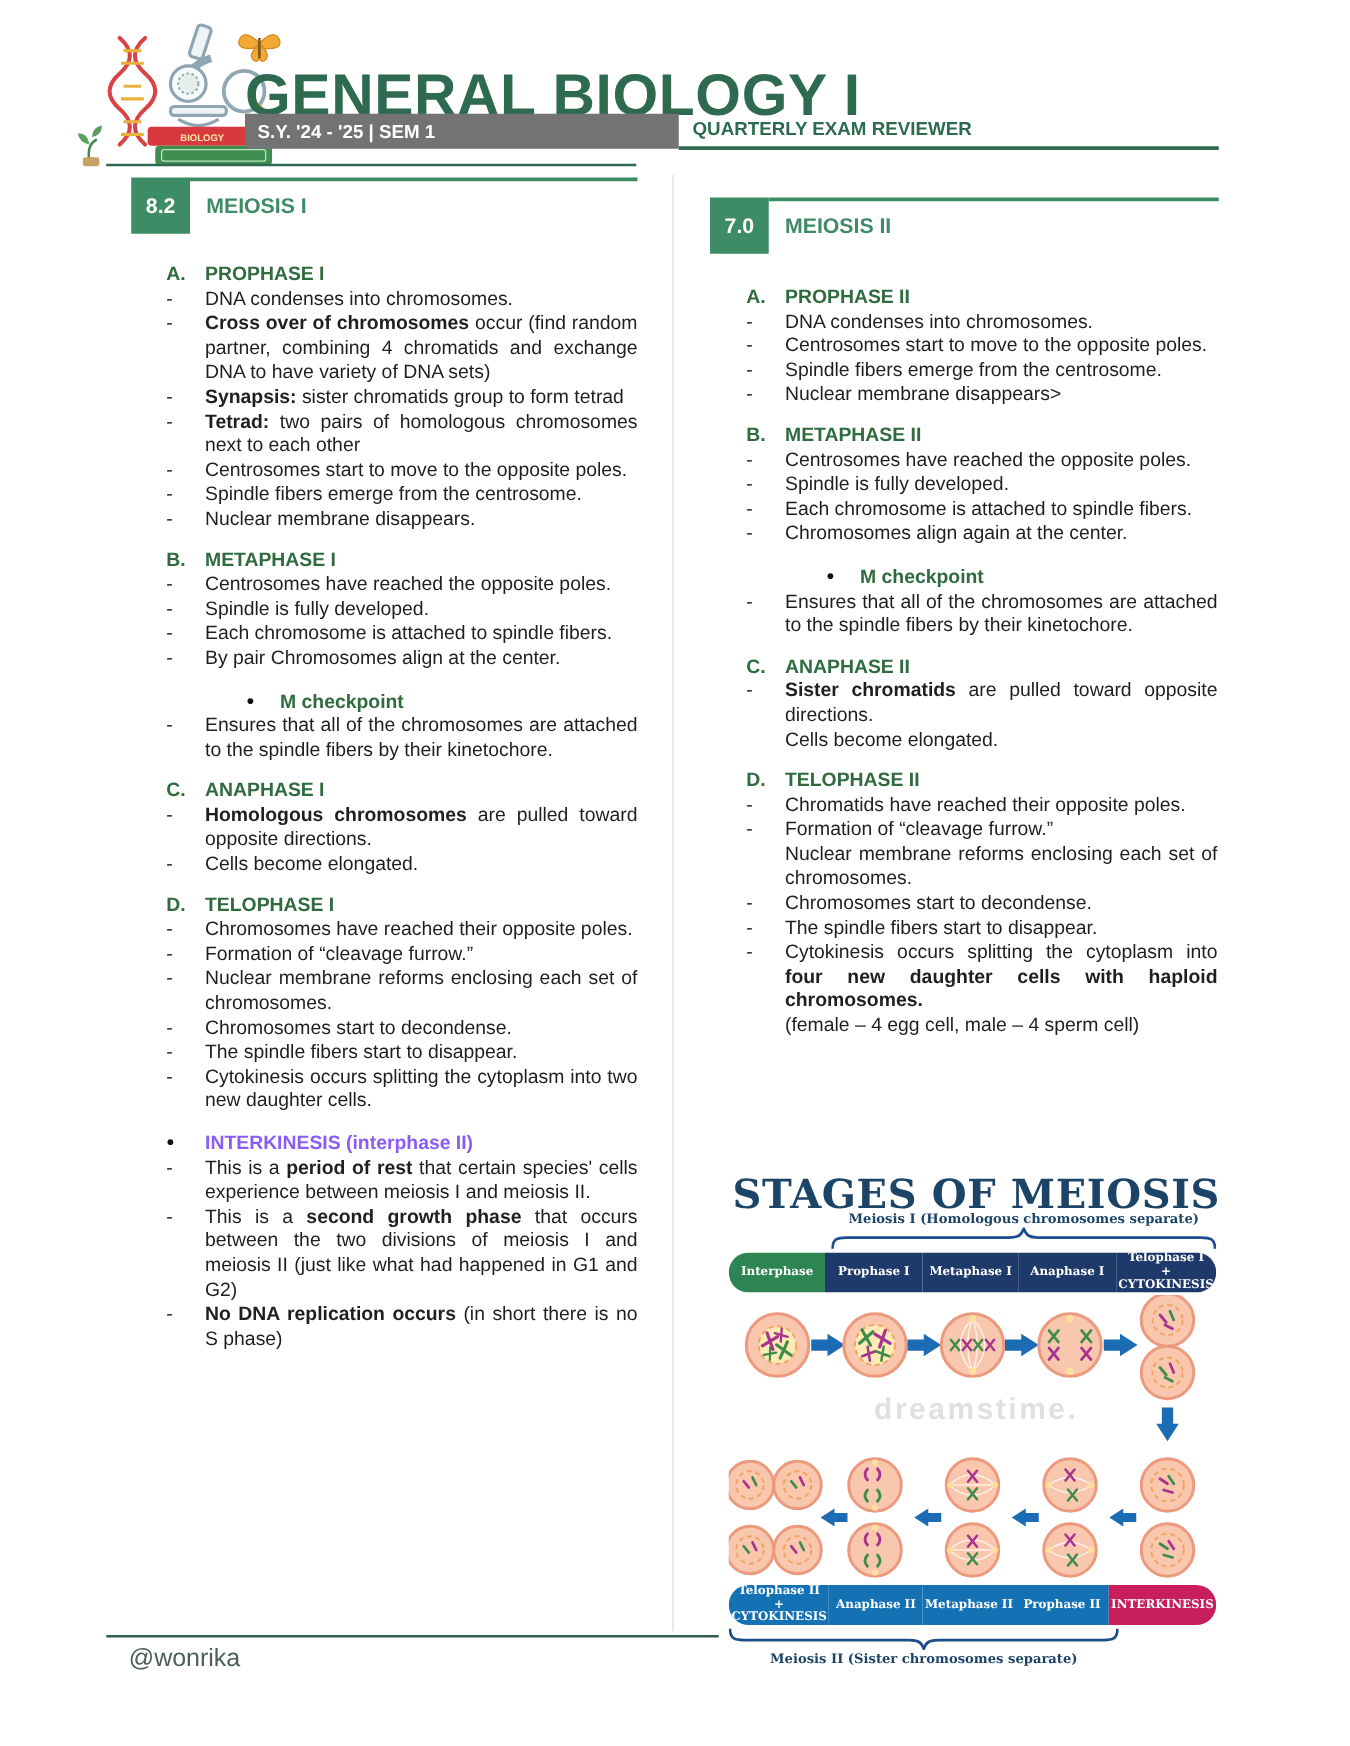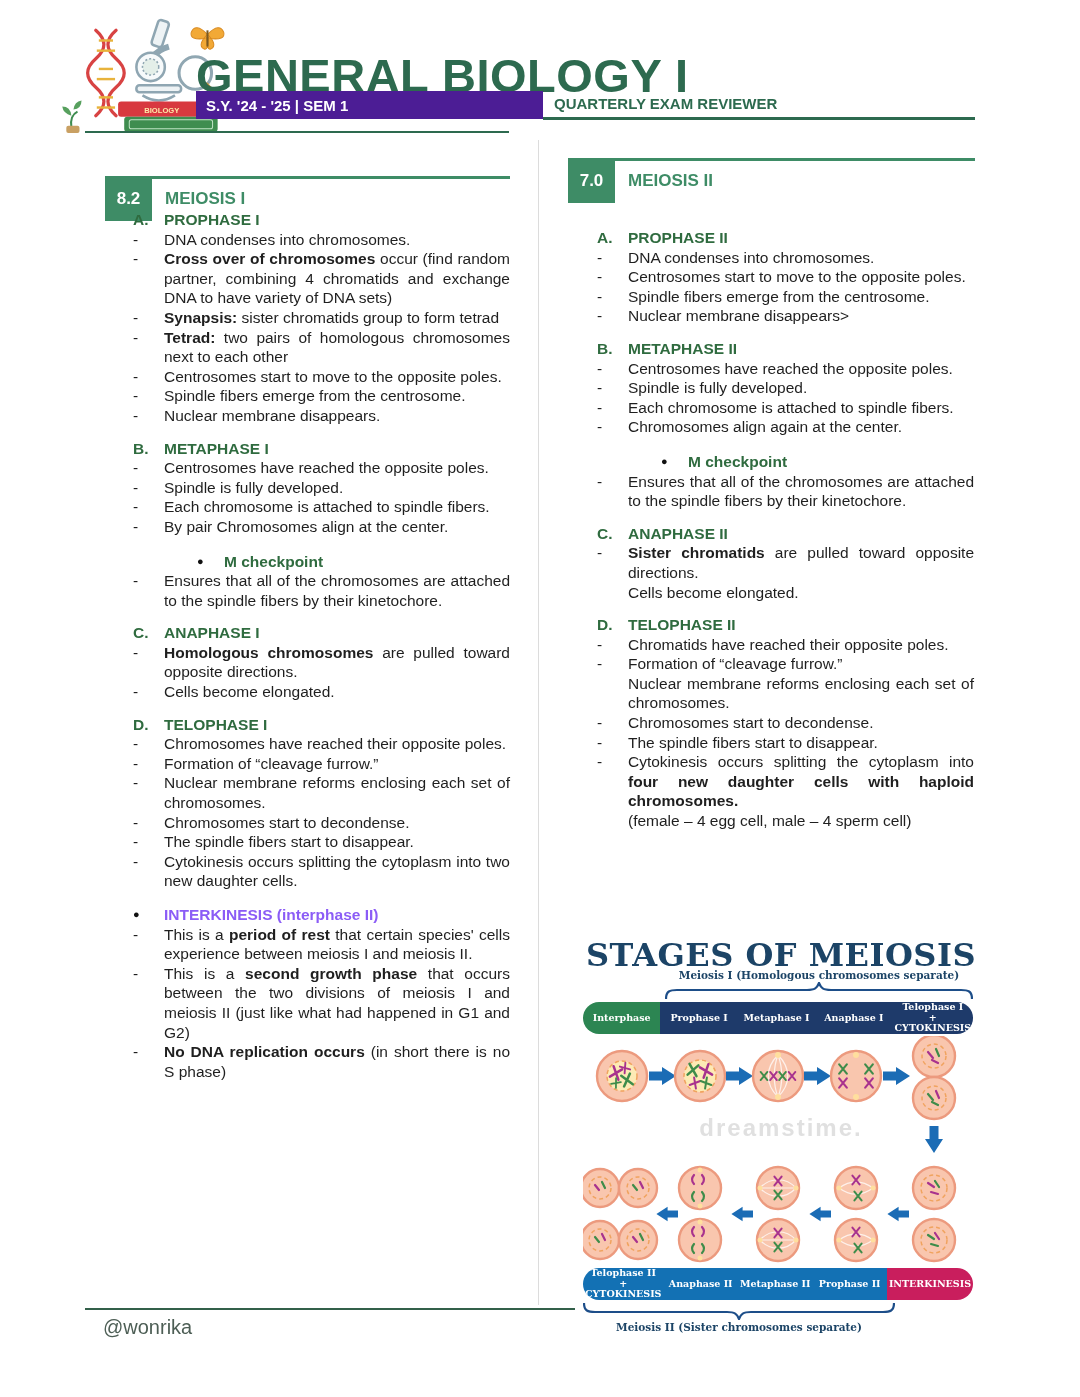--- a/index.html
+++ b/index.html
@@ -3,21 +3,21 @@
 <meta charset="utf-8">
 <style>
   html,body{margin:0;padding:0;background:#fff;}
   .page{position:relative;width:1080px;height:1397px;background:#ffffff;
         font-family:"Liberation Sans",sans-serif;color:#1f1f1f;overflow:hidden;}
 
   
   .logo{position:absolute;left:56px;top:8px;width:175px;height:130px;}
   .main-title{position:absolute;left:196px;top:48px;font-size:47px;font-weight:bold;
               color:#2d6a4f;letter-spacing:.5px;}
-  .subtitle-bar{position:absolute;left:196px;top:91px;width:347px;height:28px;background:#4c1d95;
+  .subtitle-bar{position:absolute;left:196px;top:91px;width:347px;height:28px;background:#737373;
                 color:#fff;font-size:15px;font-weight:bold;display:flex;align-items:center;padding-left:10px;box-sizing:border-box;}
   .header-right{position:absolute;left:554px;top:95px;font-size:15px;font-weight:bold;color:#2d6a4f;}
   .header-rule-right{position:absolute;left:543px;top:117px;width:432px;height:3px;background:#2d6a4f;}
   .header-rule-left{position:absolute;left:85px;top:131px;width:424px;height:2px;background:#2d6a4f;}
   .col-divider{position:absolute;left:538px;top:140px;width:1px;height:1165px;background:#dcdcdc;}
 
   
   .section-header{position:absolute;display:flex;align-items:flex-start;}
   .sec-num{width:47px;height:45px;background:#3e8c66;color:#fff;font-weight:bold;font-size:17px;
            display:flex;align-items:center;justify-content:center;flex:none;}
@@ -126,21 +126,21 @@
     </g>
   </svg>
 
   <div class="main-title">GENERAL BIOLOGY I</div>
   <div class="subtitle-bar">S.Y. '24 - '25 | SEM 1</div>
   <div class="header-right">QUARTERLY EXAM REVIEWER</div>
   <div class="header-rule-right"></div>
   <div class="header-rule-left"></div>
   <div class="col-divider"></div>
 
-  <div class="section-header sec-left" style="left:105px;top:142px;margin-top:34px;">
+  <div class="section-header sec-left" style="left:105px;top:142px;">
     <div class="sec-num">8.2</div>
     <div class="sec-title">MEIOSIS I</div>
   </div>
   <div class="section-header sec-right" style="left:568px;top:158px;">
     <div class="sec-num">7.0</div>
     <div class="sec-title">MEIOSIS II</div>
   </div>
 
   <div id="left-blocks" class="blocks blocks-left">
       <div class="phase-heading">

